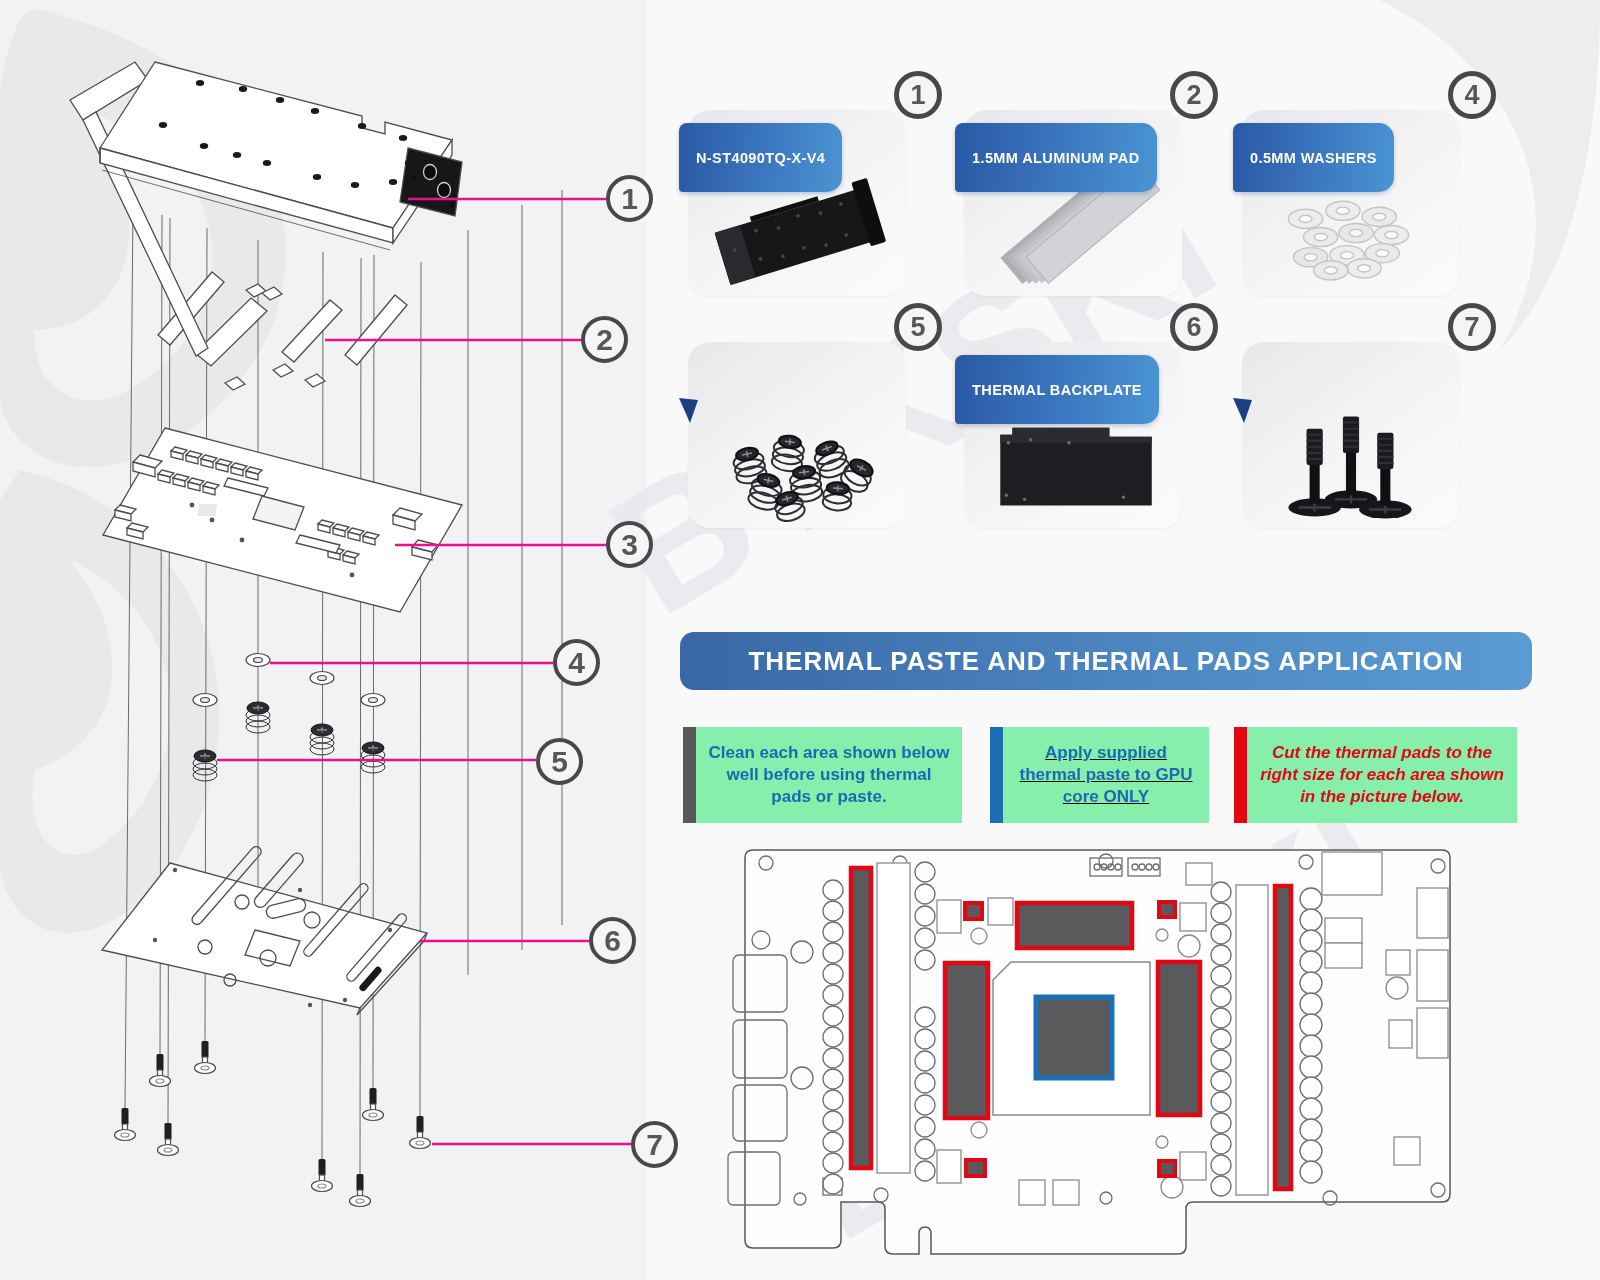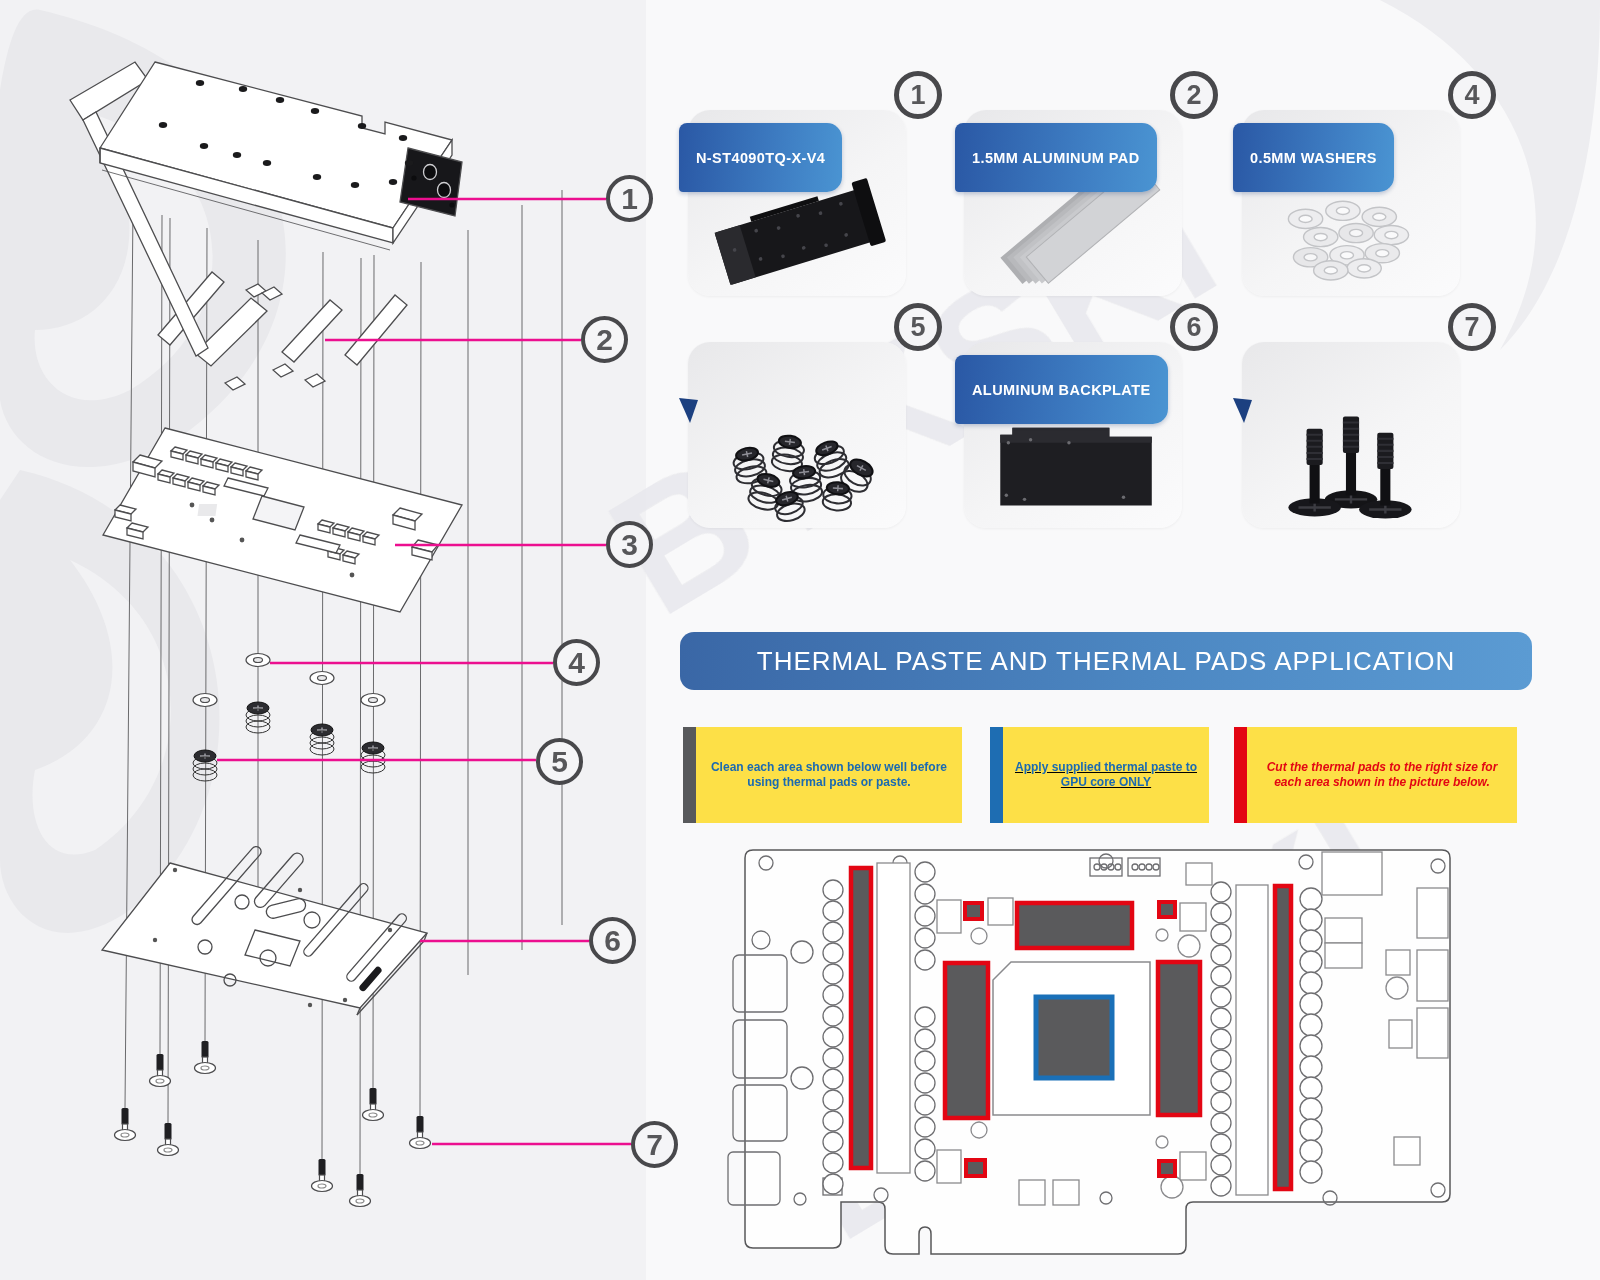--- a/index.html
+++ b/index.html
@@ -50,31 +50,31 @@
     color:#57575a;font-weight:700;font-size:27px;line-height:38px;text-align:center;
   }
   .art{position:absolute;left:8px;top:60px;width:202px;height:122px;}
   .art svg{display:block;width:100%;height:100%;}
 
   
   .section-header{
     position:absolute;left:680px;top:632px;width:852px;height:58px;border-radius:14px;
     background:linear-gradient(90deg,#3a67a6 0%,#4c87c2 55%,#5b9bd3 100%);
     display:flex;align-items:center;justify-content:center;
-    color:#fff;font-weight:400;font-size:26px;letter-spacing:1px;white-space:nowrap;
+    color:#fff;font-weight:700;font-size:26px;letter-spacing:1px;white-space:nowrap;
   }
 
   
   .note{position:absolute;top:727px;height:96px;display:flex;}
   .n1{left:683px;} .n2{left:990px;text-decoration:underline;} .n3{left:1234px;font-style:italic;}
   .note .bar{width:13px;height:100%;}
   .n1 .bar{background:#58595b;} .n2 .bar{background:#1e6db2;} .n3 .bar{background:#e30613;}
   .note .txt{
-    background:#fde047;height:100%;display:flex;align-items:center;justify-content:center;
-    font-weight:700;font-size:12px;line-height:1.28;text-align:center;padding:0 10px;box-sizing:border-box;
+    background:#86efac;height:100%;display:flex;align-items:center;justify-content:center;
+    font-weight:700;font-size:17px;line-height:1.28;text-align:center;padding:0 10px;box-sizing:border-box;
   }
   .n1 .txt{width:266px;color:#1a6ab2;}
   .n2 .txt{width:206px;color:#1a6ab2;}
   .n3 .txt{width:270px;color:#e30613;}
 
   #pcb{position:absolute;left:725px;top:842px;z-index:2;}
 </style>
 </head>
 <body>
 
@@ -574,21 +574,21 @@
             <ellipse cx="0" cy="-7" rx="11" ry="6" fill="#26262b" stroke="#101013"></ellipse>
             <path d="M-5 -7h10M0 -10v6" stroke="#8e8e96" stroke-width="1.5"></path>
           </g>
       </g>
     </svg>
   </div>
 </div>
 
 <div class="card c5 hud">
   <div class="fold"></div>
-  <div class="banner">ALUMINUM BACKPLATE</div>
+  <div class="banner">THERMAL BACKPLATE</div>
   <div class="badge">6</div>
   <div class="art">
     <svg viewBox="0 0 200 120">
       <path d="M28 32 h12 v-7 h96 v9 h42 v68 h-150 z" fill="#1e1e22"></path>
       <path d="M28 32 h12 v-7 h96 v9 h42 v6 h-150 z" fill="#2b2b30"></path>
       <g fill="#6b6b70">
         <circle cx="36" cy="40" r="1.7"></circle>
           <circle cx="58" cy="37" r="1.7"></circle>
           <circle cx="96" cy="40" r="1.7"></circle>
         <circle cx="34" cy="92" r="1.7"></circle>

